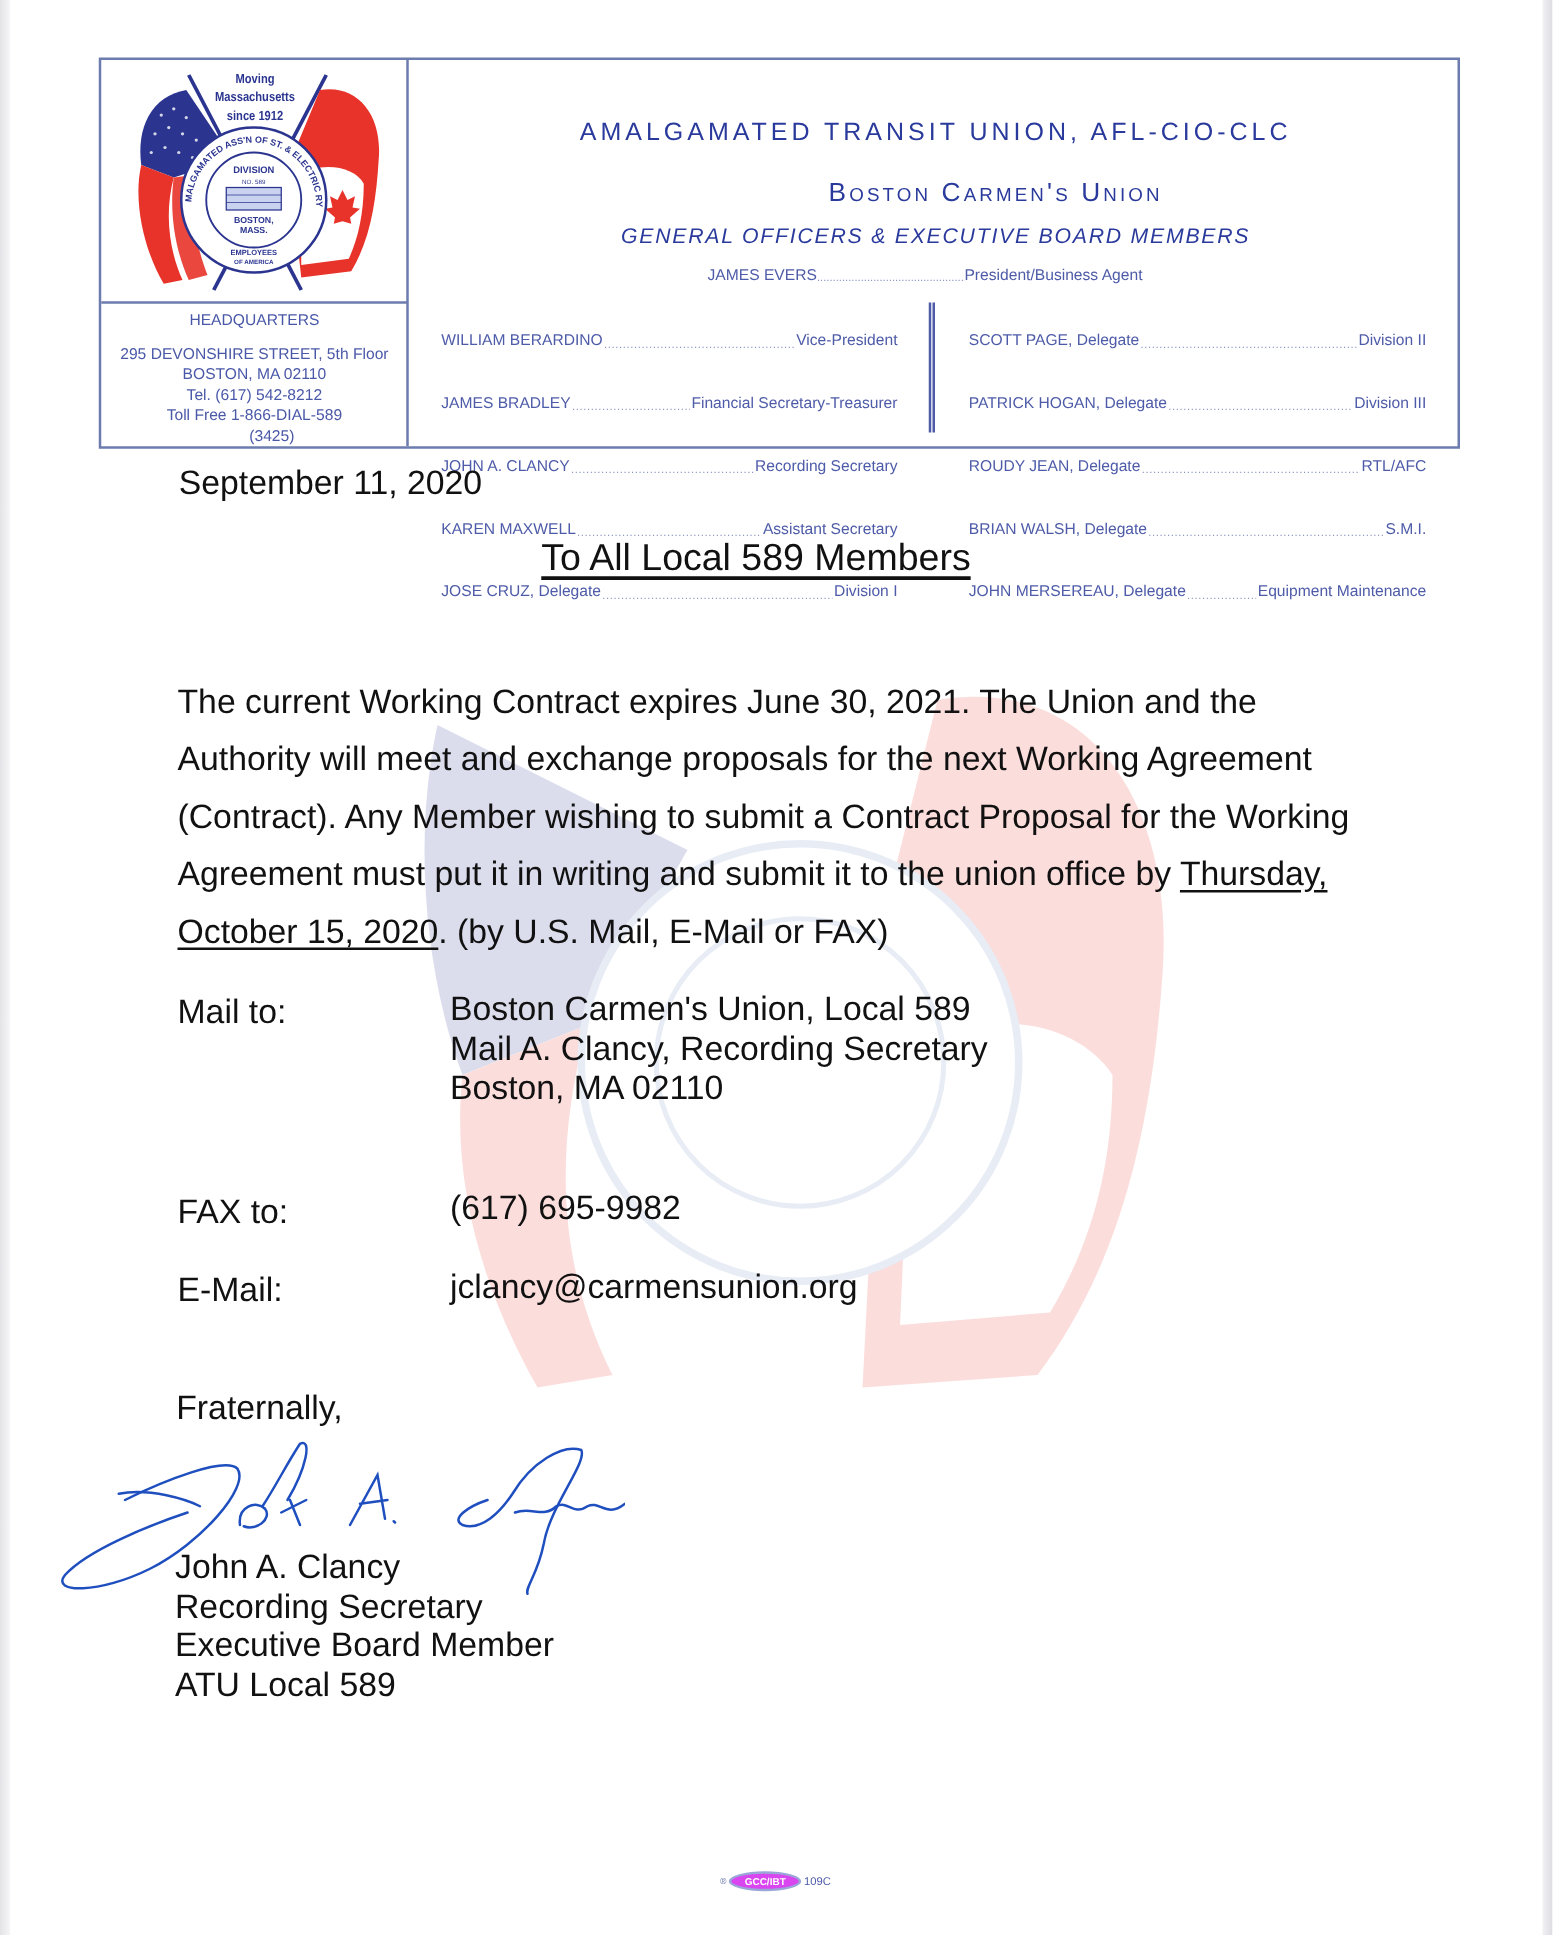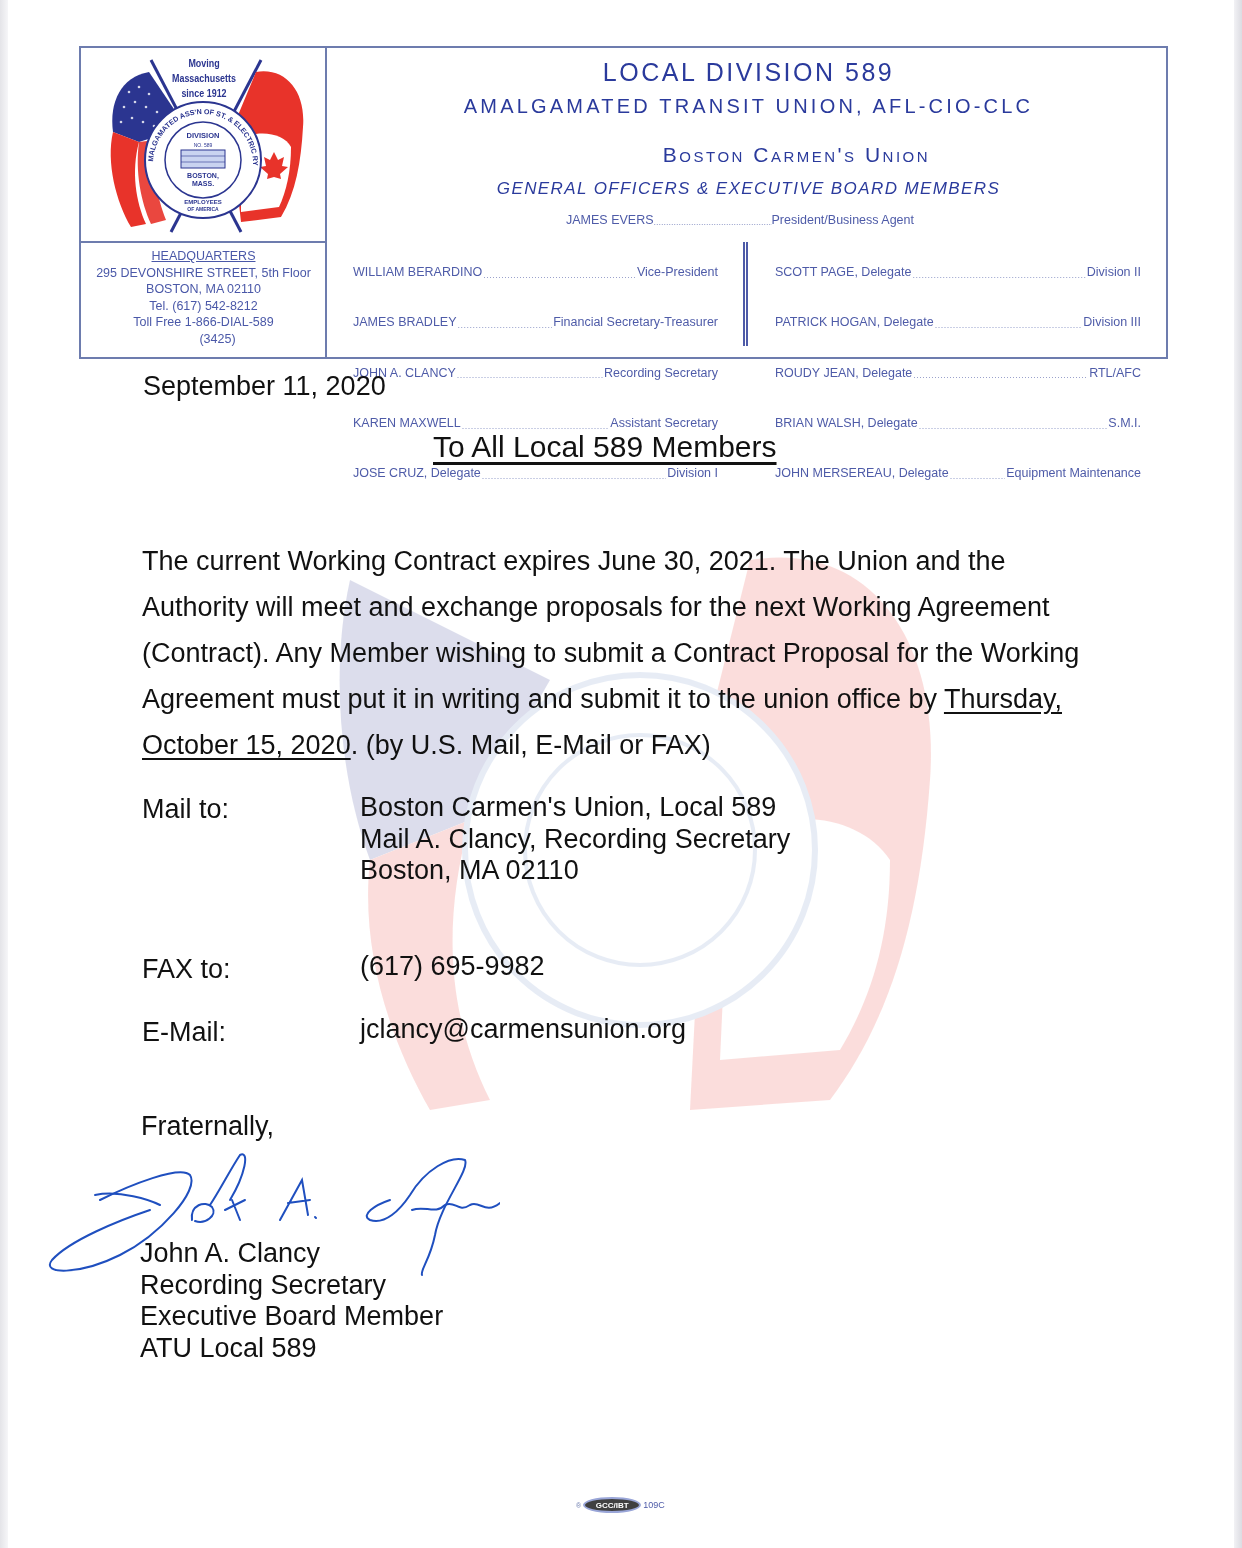--- a/index.html
+++ b/index.html
@@ -13,21 +13,21 @@
 
   
   .letterhead { position:absolute; left:79px; top:46px; width:1089px; height:313px; border:2px solid #6d7cae; box-sizing:border-box; }
   .lh-divider-v { position:absolute; left:244px; top:0; width:2px; height:100%; background:#6d7cae; }
   .lh-divider-h { position:absolute; left:0; top:193px; width:245px; height:2px; background:#6d7cae; }
 
   .logo { position:absolute; left:10px; top:4px; width:225px; height:186px; }
   .logo-caption { position:absolute; left:78px; top:8px; width:90px; text-align:center; font-weight:bold; font-size:10.5px; line-height:15px; color:#2b3590; transform:scaleX(0.85); }
 
   .hq { position:absolute; left:0; top:200px; width:245px; text-align:center; color:#4a58a8; font-size:12.5px; line-height:16.5px; }
-  .hq-title { text-decoration: underline; margin-bottom:0; }
+  .hq-title { margin-bottom:10px; }
   .hq-line3 { padding-left:28px; }
 
   .org { position:absolute; left:246px; width:843px; text-align:center; color:#2a3a9c; }
   .org-1 { top:10px; font-size:25px; letter-spacing:2.5px; }
   .org-2 { top:47px; font-size:20px; letter-spacing:3.2px; }
   .org-3 { top:95px; font-size:21px; letter-spacing:2.5px; font-variant: small-caps; padding-left: 48px; }
   .org-4 { top:131px; font-size:17px; letter-spacing:1.4px;font-style:italic; }
 
   .officer-president { position:absolute; left:485px; top:165px; color:#4e5ba8; font-size:12.5px; white-space:nowrap; }
   .officer-president .dots { display:inline-block; width:118px; overflow:hidden; vertical-align:bottom; }
@@ -50,21 +50,21 @@
 
   .label { position:absolute; left:142px; font-size:27px; color:#111; }
   .value { position:absolute; left:360px; font-size:27px; line-height:31.5px; color:#111; }
 
   .closing { position:absolute; left:141px; top:1111px; font-size:27px; color:#111; }
   .signature { position:absolute; left:40px; top:1145px; width:460px; height:140px; }
   .sig-block { position:absolute; left:140px; top:1238px; font-size:27px; line-height:31.5px; color:#111; }
 
   .union-bug { position:absolute; left:576px; top:1497px; display:flex; align-items:center; gap:2px; }
   .union-bug .r { font-size:7px; color:#6d7cae; }
-  .union-bug .oval { width:58px; height:16px; border-radius:50%; background:#404040; border:2px solid #9aa6d8; box-sizing:border-box; display:flex; align-items:center; justify-content:center; color:#fff; font-size:8px; font-weight:bold; }
+  .union-bug .oval { width:58px; height:16px; border-radius:50%; background:#d946ef; border:2px solid #9aa6d8; box-sizing:border-box; display:flex; align-items:center; justify-content:center; color:#fff; font-size:8px; font-weight:bold; }
   .union-bug .code { font-size:9px; color:#4e5ba8; }
 </style>
 </head>
 <body>
 
 <div class="edge-left"></div>
 <div class="edge-right"></div>
 
 <div class="letterhead">
   <div class="lh-divider-v"></div>
@@ -129,21 +129,20 @@
 
   <div class="hq">
     <div class="hq-title">HEADQUARTERS</div>
     <div>295 DEVONSHIRE STREET, 5th Floor</div>
     <div>BOSTON, MA 02110</div>
     <div>Tel. (617) 542-8212</div>
     <div>Toll Free 1-866-DIAL-589</div>
     <div class="hq-line3">(3425)</div>
   </div>
 
-  <div class="org org-1">LOCAL DIVISION 589</div>
   <div class="org org-2">AMALGAMATED TRANSIT UNION, AFL-CIO-CLC</div>
   <div class="org org-3">Boston Carmen's Union</div>
   <div class="org org-4">GENERAL OFFICERS &amp; EXECUTIVE BOARD MEMBERS</div>
 
   <div class="officer-president">
     <span>JAMES EVERS</span><span class="dots" style="font-size:9px;color:#8a93c4;">................................................................................................</span><span>President/Business Agent</span>
   </div>
 
   <div class="officers left">
     <div class="officer-row">

